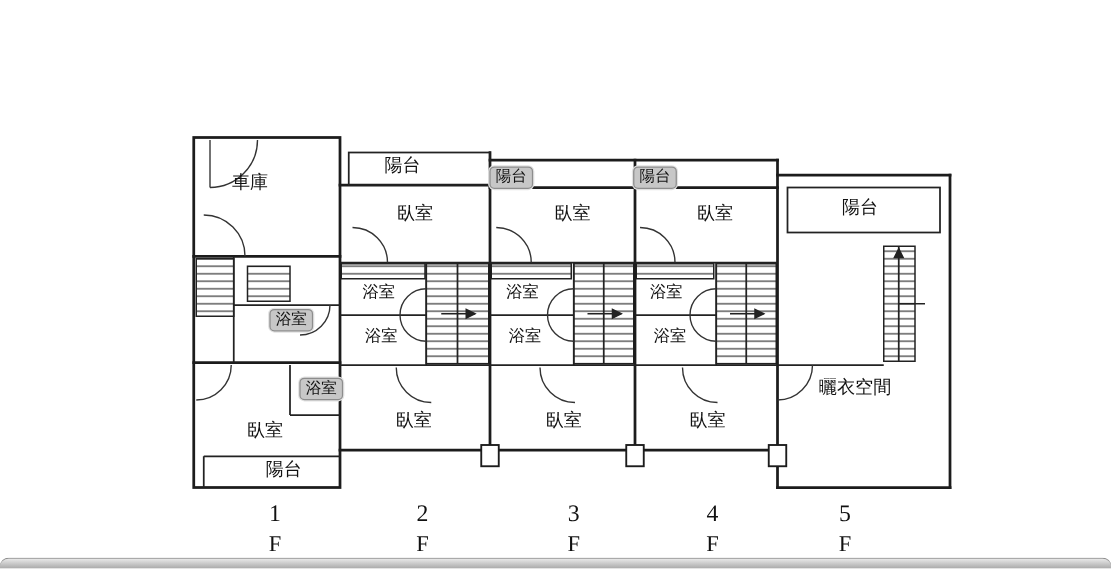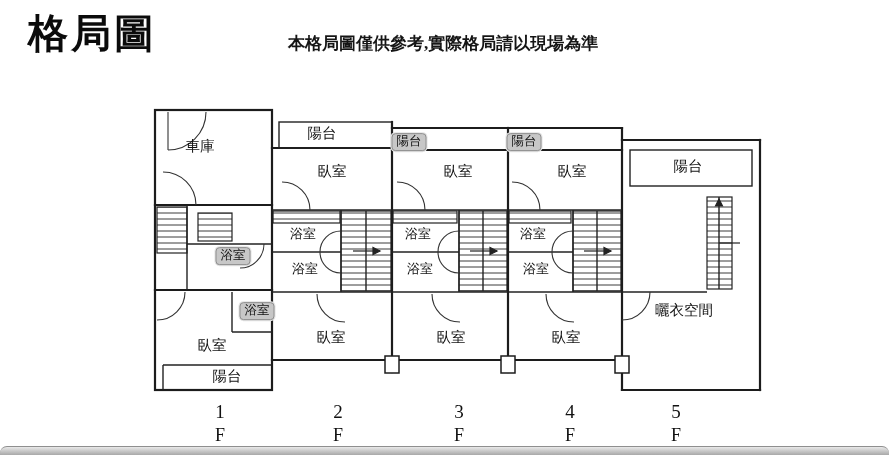--- a/index.html
+++ b/index.html
@@ -70,22 +70,20 @@
     background: linear-gradient(#e9e9e9, #a8a8a8);
     border-top: 1px solid #8f8f8f;
     border-radius: 7px 7px 0 0;
   }
 </style>
 </head>
 <body>
 
 <div class="screen">
 
-  <h1 class="title">格局圖</h1>
-  <div class="disclaimer">本格局圖僅供參考,實際格局請以現場為準</div>
 
   <svg class="plan" viewBox="0 0 889 455">
     <defs>
       <pattern id="hatch" width="7" height="6" patternUnits="userSpaceOnUse">
         <line x1="0" y1="3" x2="7" y2="3" stroke="#3c3c3c" stroke-width="1"></line>
       </pattern>
     </defs>
 
     <g stroke="#222" stroke-width="1.2" fill="url(#hatch)">
       <rect x="157" y="207" width="30" height="46"></rect>

